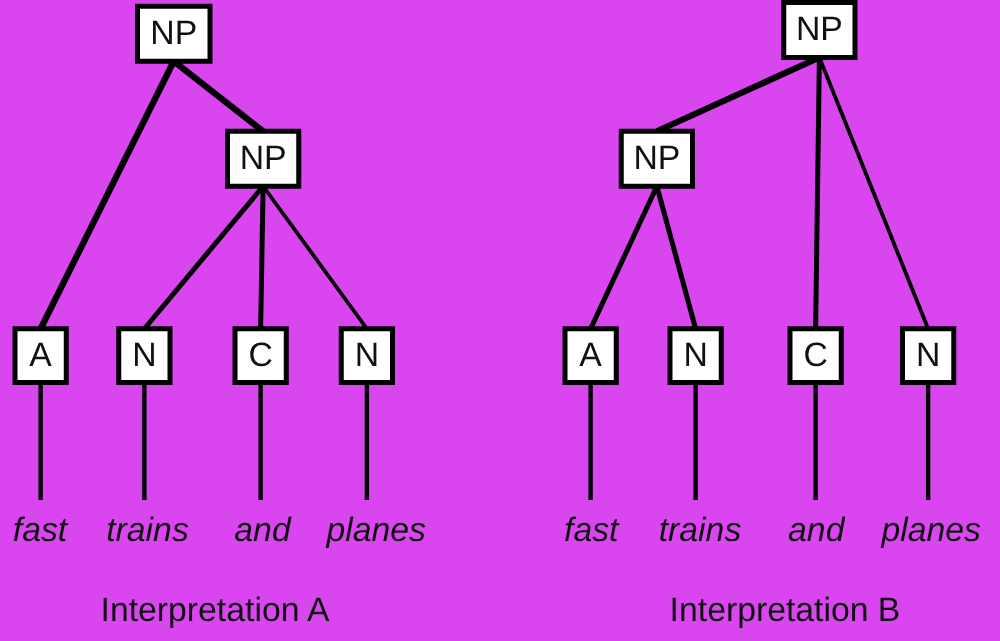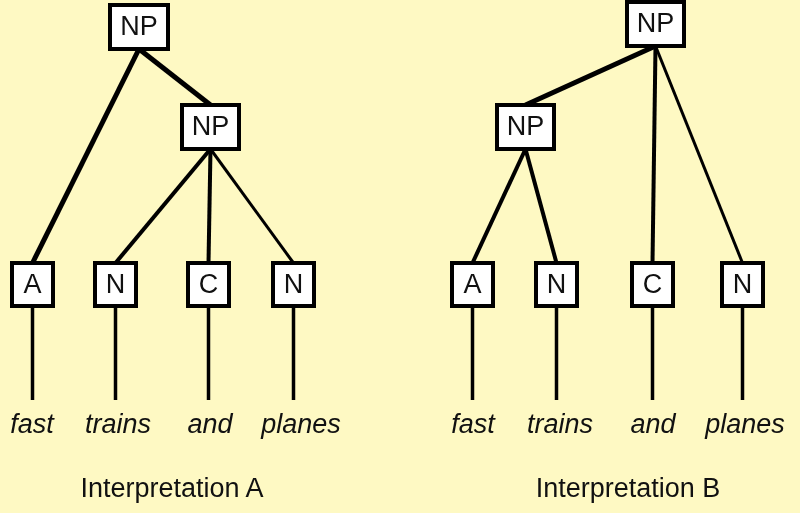--- a/index.html
+++ b/index.html
@@ -10,21 +10,21 @@
   body {
     width: 800px;
     height: 513px;
     overflow: hidden;
     font-family: "Liberation Sans", sans-serif;
   }
   #figure-root {
     position: relative;
     width: 800px;
     height: 513px;
-    background: #fef9c3;
+    background: #d946ef;
   }
   svg#tree-canvas {
     position: absolute;
     left: 0;
     top: 0;
     width: 800px;
     height: 513px;
     display: block;
   }
   .node-box {

